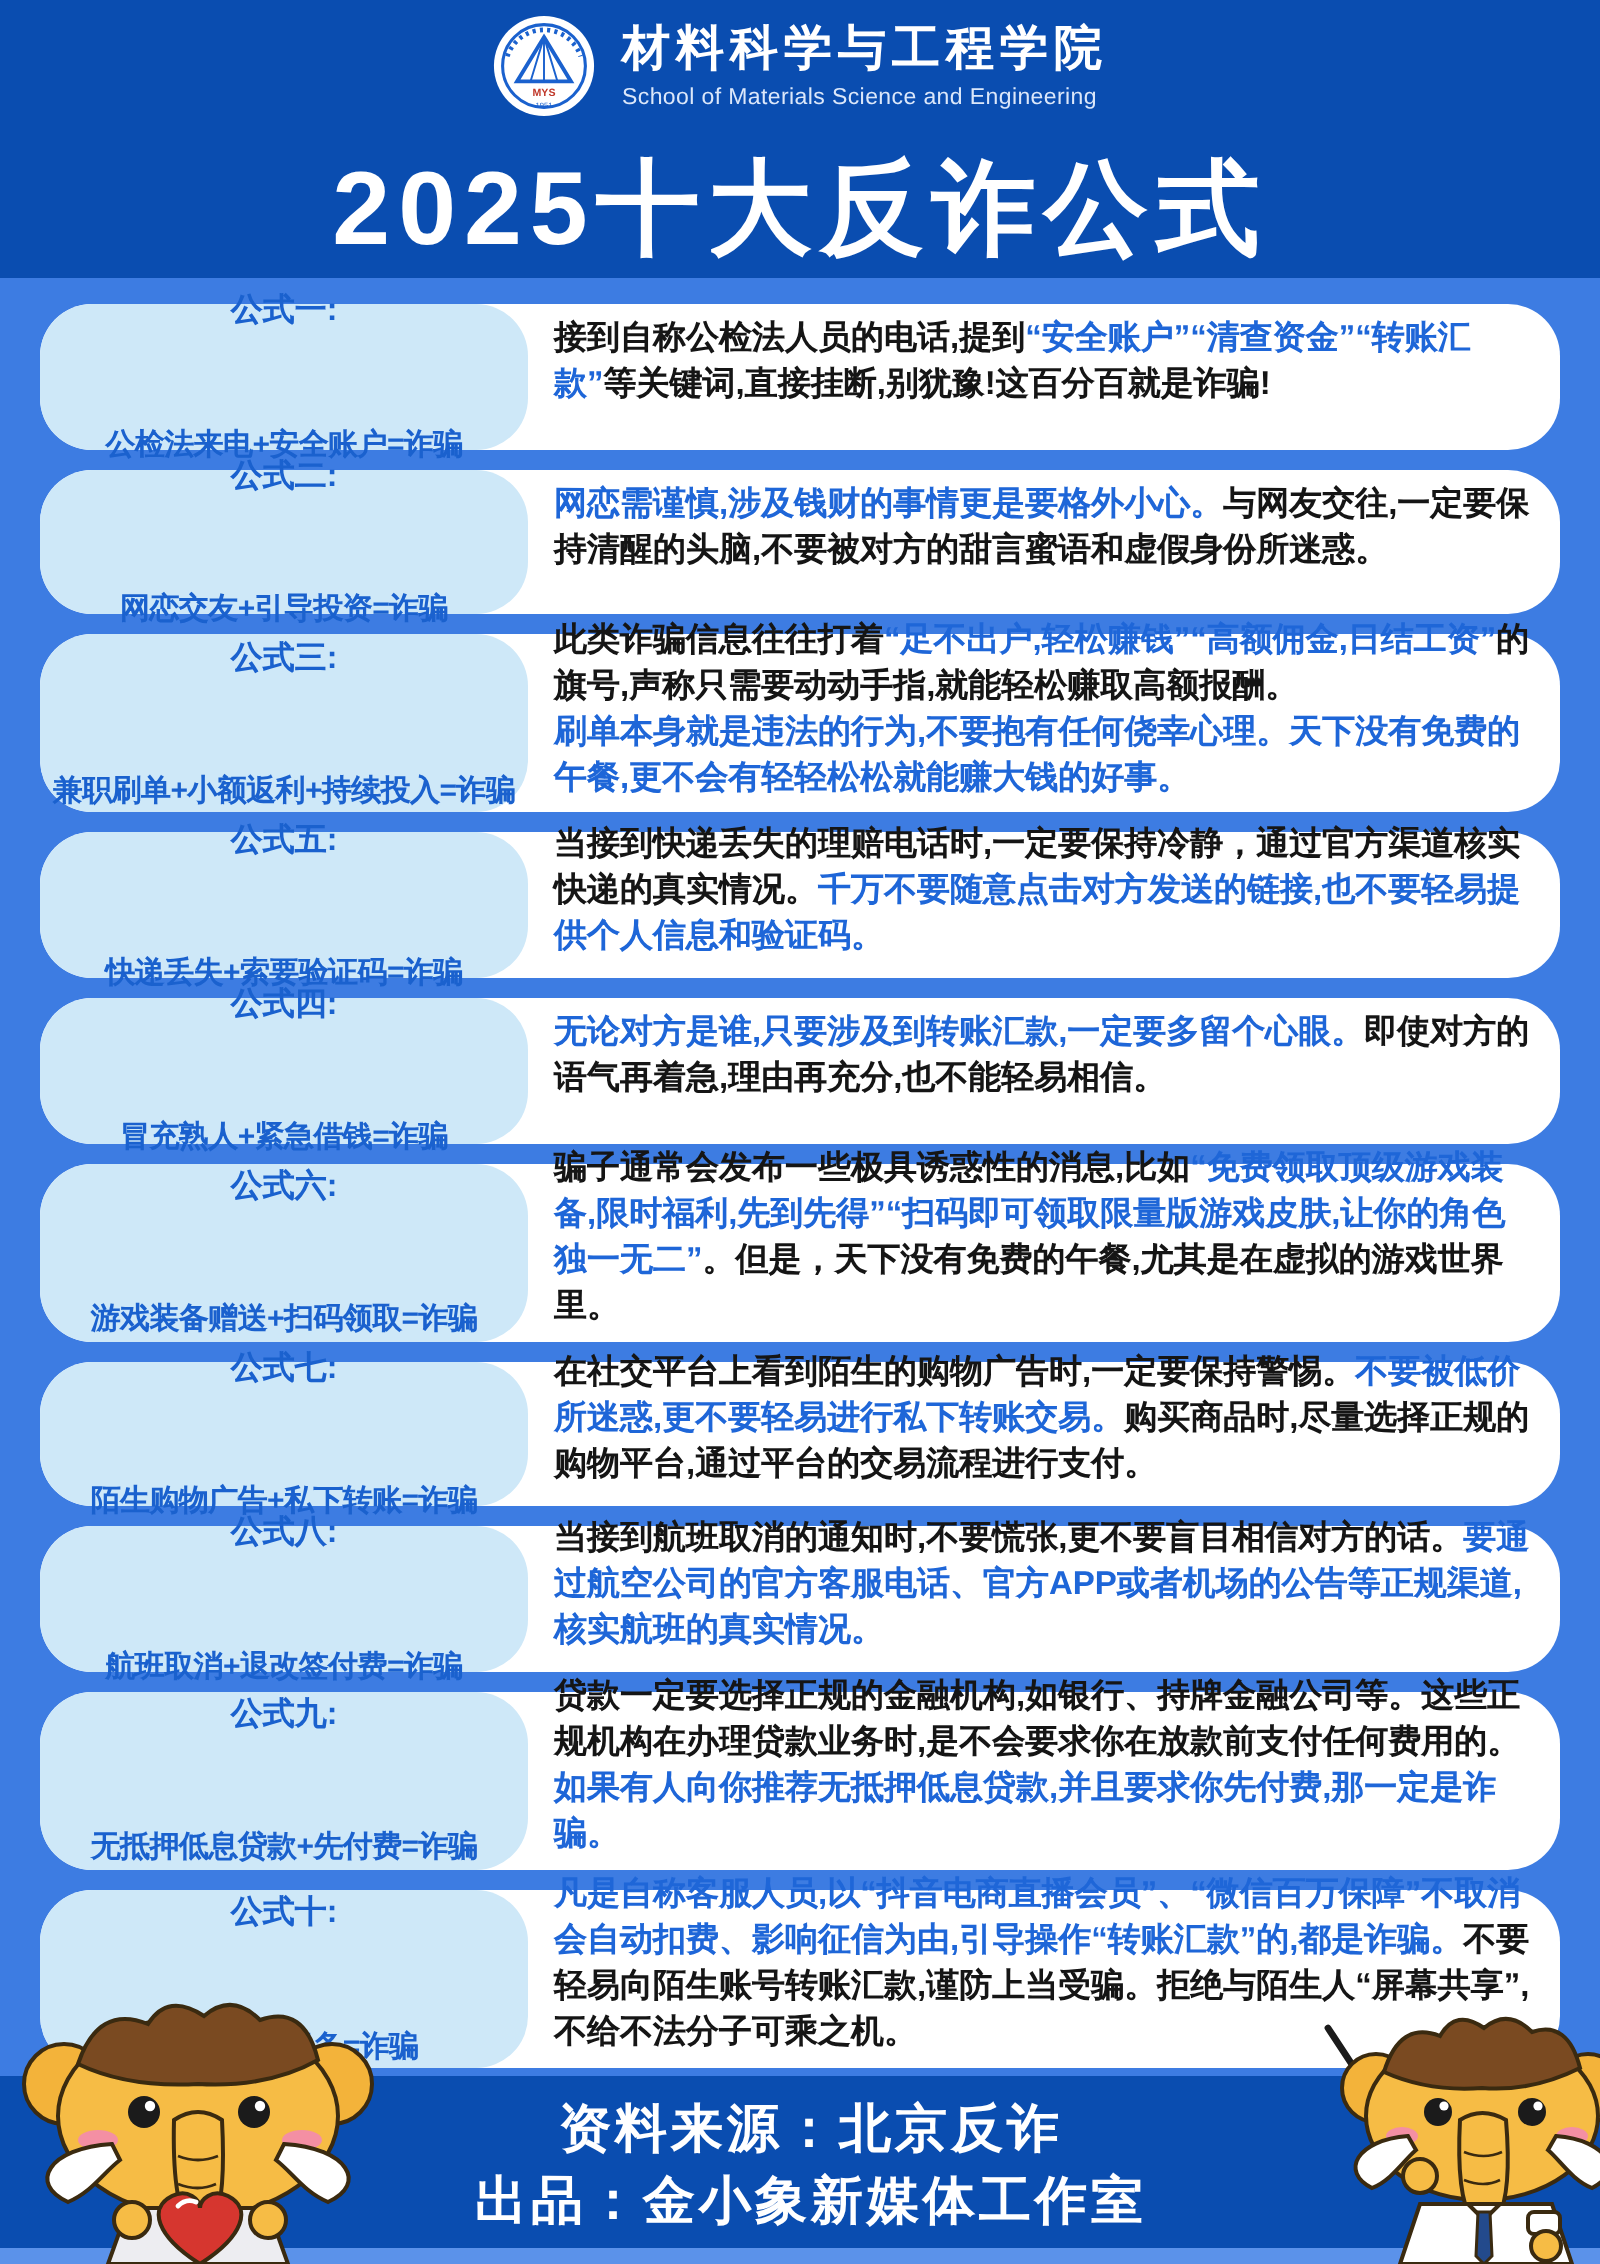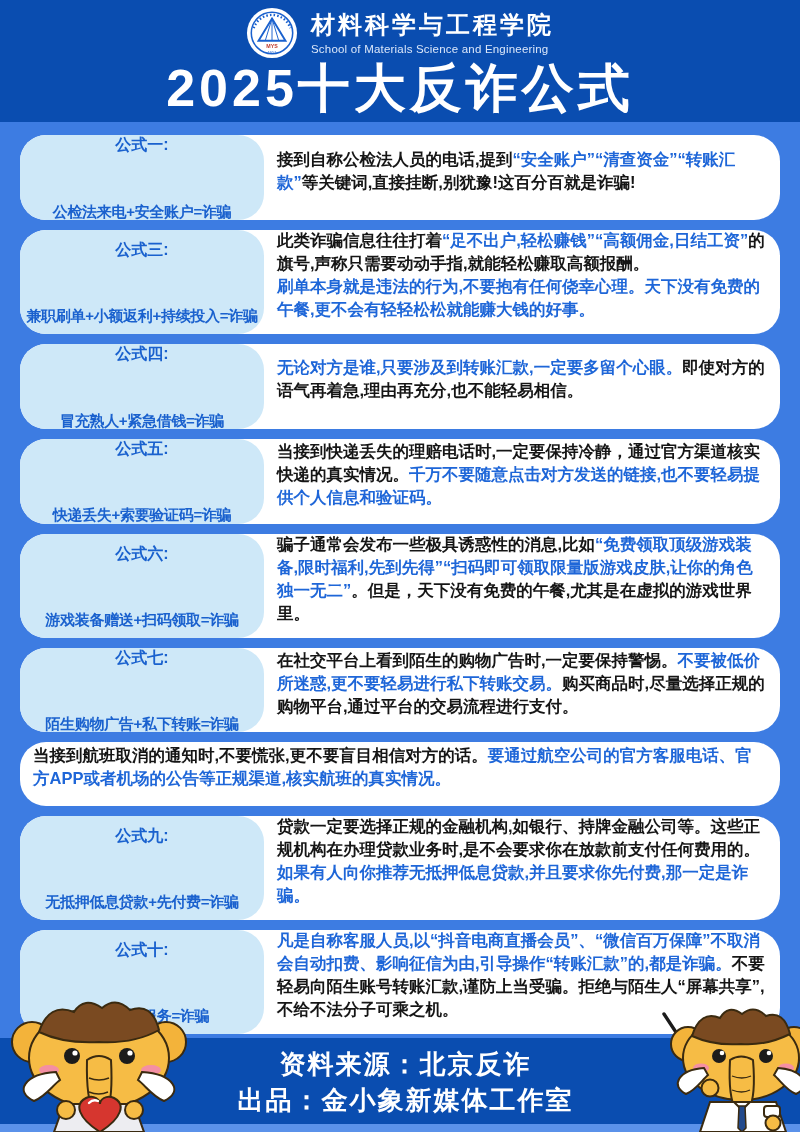--- a/index.html
+++ b/index.html
@@ -13,21 +13,21 @@
     font-family:"Liberation Sans","DejaVu Sans",sans-serif;
     display:flex; flex-direction:column;
   }
   
   .hdr{flex:none; background:var(--header-bg); text-align:center; padding:7px 0 6px; position:relative; z-index:1;}
   .logo-row{display:flex; align-items:center; justify-content:center; gap:13px;}
   .logo-row svg{display:block;}
   .school-text{text-align:left; color:#fff;}
   .school-cn{font-size:24px; font-weight:bold; letter-spacing:3px; line-height:1.2;}
   .school-en{font-size:11.5px; color:#dbe7fa; letter-spacing:.2px; margin-top:4px;}
-  .poster-title{color:#fff; font-size:52px; font-weight:900; letter-spacing:4px; line-height:1.08; margin-top:1px;}
+  .poster-title{color:#fff; font-size:52px; font-weight:900; letter-spacing:4px; line-height:1.08; margin-top:18px;}
   
   .main{flex:1; display:flex; flex-direction:column; gap:10px; padding:13px 20px 4px; position:relative; z-index:1; overflow:hidden;}
   .card{background:var(--card-bg); border-radius:26px; display:flex; align-items:stretch; min-height:56px;}
   .pill{
     flex:none; width:244px; background:var(--pill-bg); border-radius:26px;
     display:flex; flex-direction:column; justify-content:center; align-items:center;
     text-align:center; color:var(--label-blue); font-weight:800; padding:4px 2px;gap:44px;
   }
   .pill .l1{font-size:16px; line-height:1.45;}
   .pill .l2{font-size:15px; line-height:1.4; letter-spacing:-.3px; white-space:nowrap;}
@@ -73,72 +73,85 @@
   <div class="card">
     <div class="pill">
       <div class="l1">公式一:</div>
       <div class="l2">公检法来电+安全账户=诈骗</div>
     </div>
     <div class="ctext">
         <p><span class="seg normal">接到自称公检法人员的电话,提到</span><span class="seg em">“安全账户”“清查资金”“转账汇款”</span><span class="seg normal">等关键词,直接挂断,别犹豫!这百分百就是诈骗!</span></p>
       </div>
   </div>
 
+  <div class="card">
+    <div class="pill">
+      <div class="l1">公式二:</div>
+      <div class="l2">网恋交友+引导投资=诈骗</div>
+    </div>
+    <div class="ctext">
+        <p><span class="seg em">网恋需谨慎,涉及钱财的事情更是要格外小心。</span><span class="seg normal">与网友交往,一定要保持清醒的头脑,不要被对方的甜言蜜语和虚假身份所迷惑。</span></p>
+      </div>
+  </div>
 
   <div class="card">
     <div class="pill">
       <div class="l1">公式三:</div>
       <div class="l2">兼职刷单+小额返利+持续投入=诈骗</div>
     </div>
     <div class="ctext">
         <p><span class="seg normal">此类诈骗信息往往打着</span><span class="seg em">“足不出户,轻松赚钱”“高额佣金,日结工资”</span><span class="seg normal">的旗号,声称只需要动动手指,就能轻松赚取高额报酬。</span><br><span class="seg em">刷单本身就是违法的行为,不要抱有任何侥幸心理。天下没有免费的午餐,更不会有轻轻松松就能赚大钱的好事。</span></p>
       </div>
   </div>
 
   <div class="card">
     <div class="pill">
+      <div class="l1">公式五:</div>
+      <div class="l2">快递丢失+索要验证码=诈骗</div>
+    </div>
+    <div class="ctext">
+        <p><span class="seg normal">当接到快递丢失的理赔电话时,一定要保持冷静，通过官方渠道核实快递的真实情况。</span><span class="seg em">千万不要随意点击对方发送的链接,也不要轻易提供个人信息和验证码。</span></p>
+      </div>
+  </div>
+
+  <div class="card">
+    <div class="pill">
       <div class="l1">公式四:</div>
       <div class="l2">冒充熟人+紧急借钱=诈骗</div>
     </div>
     <div class="ctext">
         <p><span class="seg em">无论对方是谁,只要涉及到转账汇款,一定要多留个心眼。</span><span class="seg normal">即使对方的语气再着急,理由再充分,也不能轻易相信。</span></p>
       </div>
   </div>
 
   <div class="card">
     <div class="pill">
-      <div class="l1">公式五:</div>
-      <div class="l2">快递丢失+索要验证码=诈骗</div>
-    </div>
-    <div class="ctext">
-        <p><span class="seg normal">当接到快递丢失的理赔电话时,一定要保持冷静，通过官方渠道核实快递的真实情况。</span><span class="seg em">千万不要随意点击对方发送的链接,也不要轻易提供个人信息和验证码。</span></p>
-      </div>
-  </div>
-
-  <div class="card">
-    <div class="pill">
       <div class="l1">公式六:</div>
       <div class="l2">游戏装备赠送+扫码领取=诈骗</div>
     </div>
     <div class="ctext">
         <p><span class="seg normal">骗子通常会发布一些极具诱惑性的消息,比如</span><span class="seg em">“免费领取顶级游戏装备,限时福利,先到先得”“扫码即可领取限量版游戏皮肤,让你的角色独一无二”</span><span class="seg normal">。但是，天下没有免费的午餐,尤其是在虚拟的游戏世界里。</span></p>
       </div>
   </div>
 
   <div class="card">
     <div class="pill">
       <div class="l1">公式七:</div>
       <div class="l2">陌生购物广告+私下转账=诈骗</div>
     </div>
     <div class="ctext">
         <p><span class="seg normal">在社交平台上看到陌生的购物广告时,一定要保持警惕。</span><span class="seg em">不要被低价所迷惑,更不要轻易进行私下转账交易。</span><span class="seg normal">购买商品时,尽量选择正规的购物平台,通过平台的交易流程进行支付。</span></p>
       </div>
   </div>
 
   <div class="card">
+    <div class="pill">
+      <div class="l1">公式八:</div>
+      <div class="l2">航班取消+退改签付费=诈骗</div>
+    </div>
     <div class="ctext">
         <p><span class="seg normal">当接到航班取消的通知时,不要慌张,更不要盲目相信对方的话。</span><span class="seg em">要通过航空公司的官方客服电话、官方APP或者机场的公告等正规渠道,核实航班的真实情况。</span></p>
       </div>
   </div>
 
   <div class="card">
     <div class="pill">
       <div class="l1">公式九:</div>
       <div class="l2">无抵押低息贷款+先付费=诈骗</div>
     </div>

